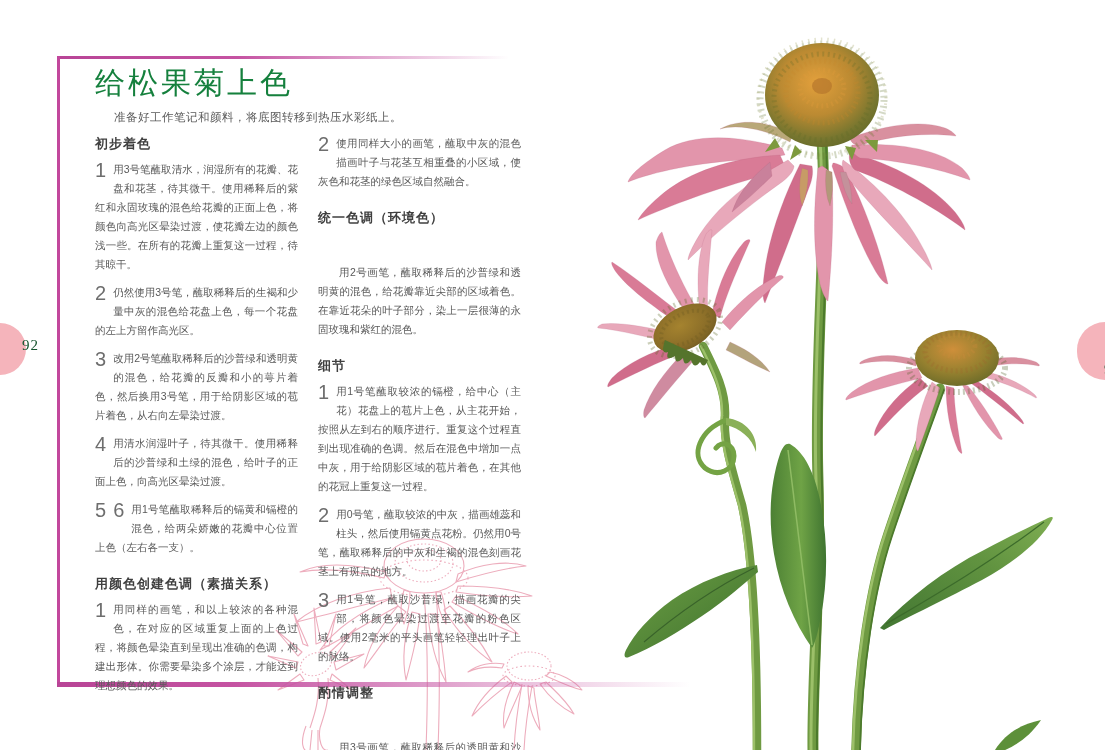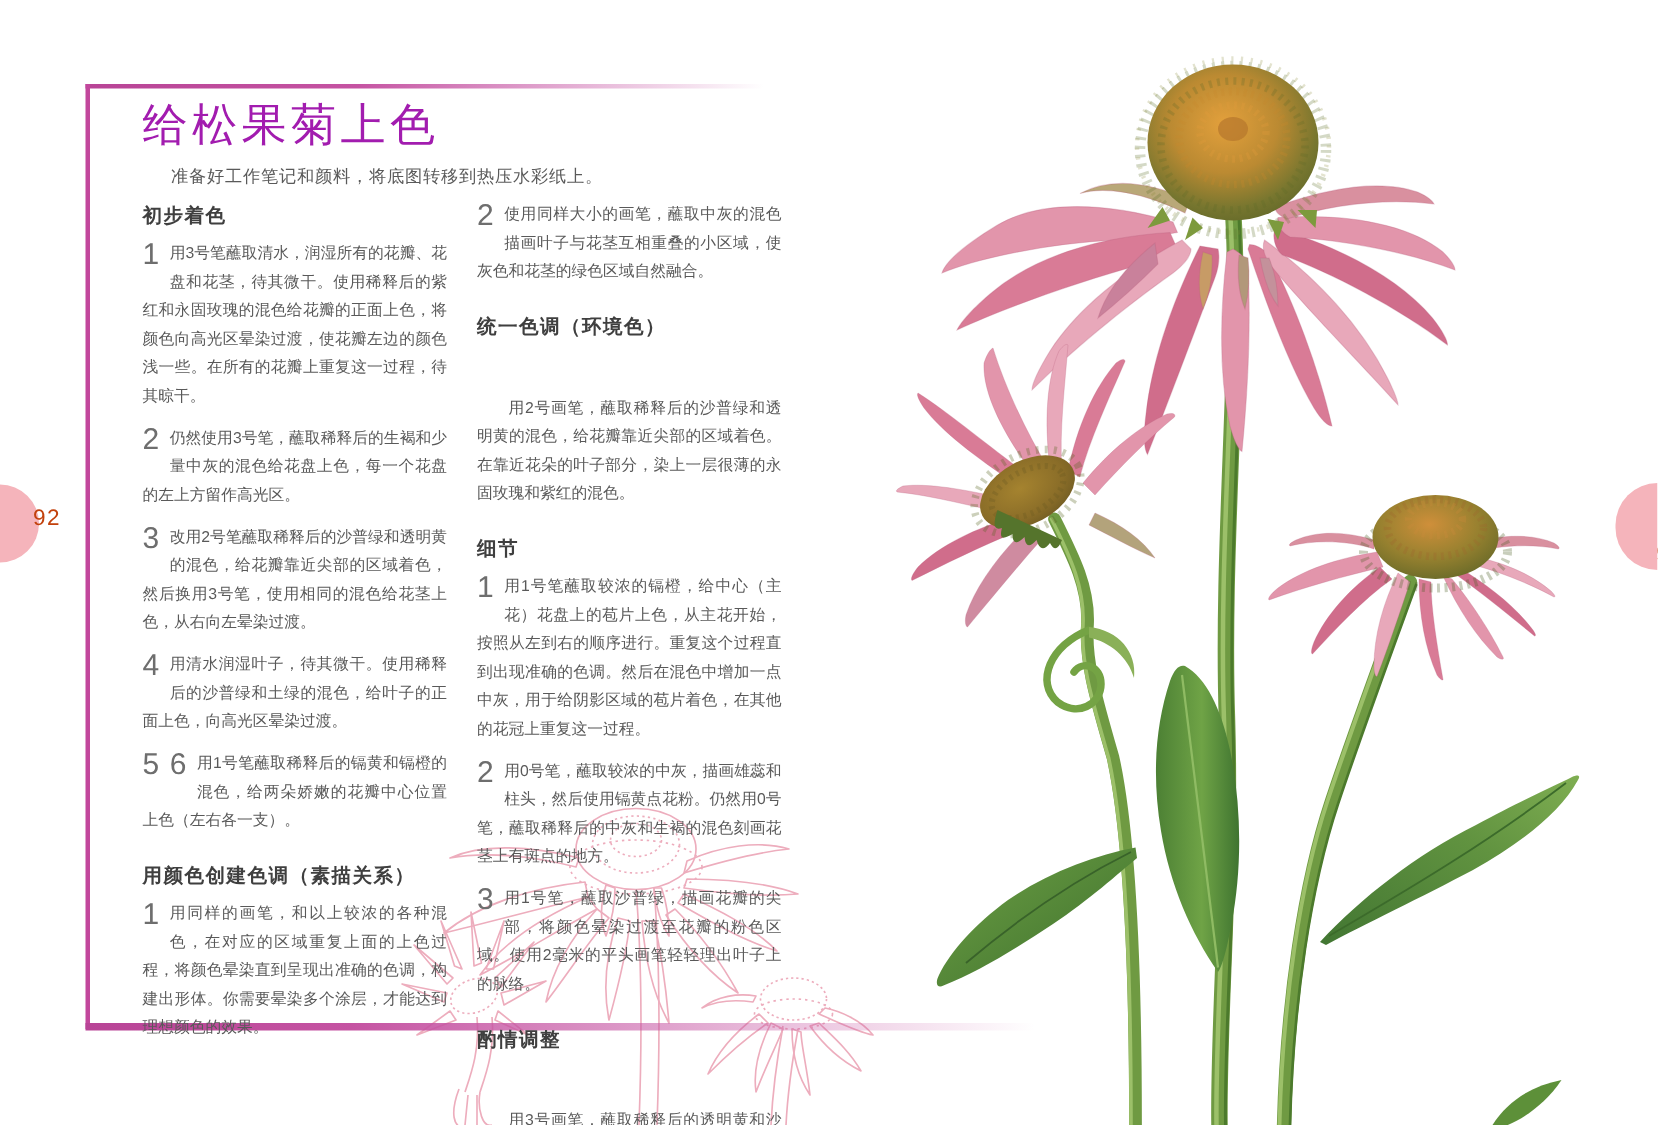--- a/index.html
+++ b/index.html
@@ -13,26 +13,26 @@
   .frame-left{position:absolute;left:57px;top:56px;width:2.5px;height:630px;background:#c2479c;}
   .frame-top{position:absolute;left:57px;top:56px;width:452px;height:2.5px;
     background:linear-gradient(to right,#b84496 0%,#c553a2 40%,rgba(197,83,162,0) 100%);}
   .frame-bottom{position:absolute;left:57px;top:682px;width:633px;height:4.5px;
     background:linear-gradient(to right,#b84496 0%,#c553a2 28%,rgba(197,83,162,0) 100%);}
   
   .edge-dot-left{position:absolute;left:0;top:323px;width:26px;height:52px;
     background:#f5b4bb;border-radius:0 52px 52px 0;}
   .edge-dot-right{position:absolute;right:0;top:322px;width:28px;height:58px;
     background:#f5b4bb;border-radius:58px 0 0 58px;}
-  .folio{position:absolute;font-family:Liberation Sans, sans-serif;
-    font-size:15px;color:#c2410c;letter-spacing:1px;}
+  .folio{position:absolute;font-family:Liberation Serif, serif;
+    font-size:15px;color:#14532d;letter-spacing:1px;}
   .folio.left{left:22px;top:337px;}
   .folio.right{left:1104px;top:337px;margin-top:24px;}
   
-  .title{position:absolute;left:95px;top:63px;font-size:30px;color:#a21caf;
+  .title{position:absolute;left:95px;top:63px;font-size:30px;color:#15803d;
     letter-spacing:3px;font-weight:500;}
   .intro{position:absolute;left:114px;top:110px;font-size:11.5px;color:#5a5a5a;letter-spacing:.5px;}
   
   .col{position:absolute;top:134px;width:203px;font-size:10.5px;line-height:19px;
     color:#595959;text-align:justify;}
   .col-1{left:95px;}
   .col-2{left:318px;}
   .col .h{font-size:13px;font-weight:bold;color:#3f3f3f;margin:17px 0 7px;letter-spacing:1px;}
   .col .block:first-child{margin-top:0;}
   .col p{margin:0 0 9px;}
@@ -236,21 +236,21 @@
   <div class="folio left">92</div>
   <div class="folio right">93</div>
 
   <div class="title">给松果菊上色</div>
   <div class="intro">准备好工作笔记和颜料，将底图转移到热压水彩纸上。</div>
 
   <div class="col col-1">
       <div class="h block">初步着色</div>
       <p class="block step"><span class="num">1</span><span>用3号笔蘸取清水，润湿所有的花瓣、花盘和花茎，待其微干。使用稀释后的紫红和永固玫瑰的混色给花瓣的正面上色，将颜色向高光区晕染过渡，使花瓣左边的颜色浅一些。在所有的花瓣上重复这一过程，待其晾干。</span></p>
       <p class="block step"><span class="num">2</span><span>仍然使用3号笔，蘸取稀释后的生褐和少量中灰的混色给花盘上色，每一个花盘的左上方留作高光区。</span></p>
-      <p class="block step"><span class="num">3</span><span>改用2号笔蘸取稀释后的沙普绿和透明黄的混色，给花瓣靠近尖部的区域着色，然后换用3号笔，使用相同的混色给花茎上色，从右向左晕染过渡。</span></p>
+      <p class="block step"><span class="num">3</span><span>改用2号笔蘸取稀释后的沙普绿和透明黄的混色，给花瓣的反瓣和小的萼片着色，然后换用3号笔，用于给阴影区域的苞片着色，从右向左晕染过渡。</span></p>
       <p class="block step"><span class="num">4</span><span>用清水润湿叶子，待其微干。使用稀释后的沙普绿和土绿的混色，给叶子的正面上色，向高光区晕染过渡。</span></p>
       <p class="block step"><span class="num">5</span></p>
       <p class="block step"><span class="num">6</span><span>用1号笔蘸取稀释后的镉黄和镉橙的混色，给两朵娇嫩的花瓣中心位置上色（左右各一支）。</span></p>
       <div class="h block">用颜色创建色调（素描关系）</div>
       <p class="block step"><span class="num">1</span><span>用同样的画笔，和以上较浓的各种混色，在对应的区域重复上面的上色过程，将颜色晕染直到呈现出准确的色调，构建出形体。你需要晕染多个涂层，才能达到理想颜色的效果。</span></p>
     </div>
   <div class="col col-2">
       <p class="block step"><span class="num">2</span><span>使用同样大小的画笔，蘸取中灰的混色描画叶子与花茎互相重叠的小区域，使灰色和花茎的绿色区域自然融合。</span></p>
       <div class="h block">统一色调（环境色）</div>
       <p class="block para"><span>用2号画笔，蘸取稀释后的沙普绿和透明黄的混色，给花瓣靠近尖部的区域着色。在靠近花朵的叶子部分，染上一层很薄的永固玫瑰和紫红的混色。</span></p>

